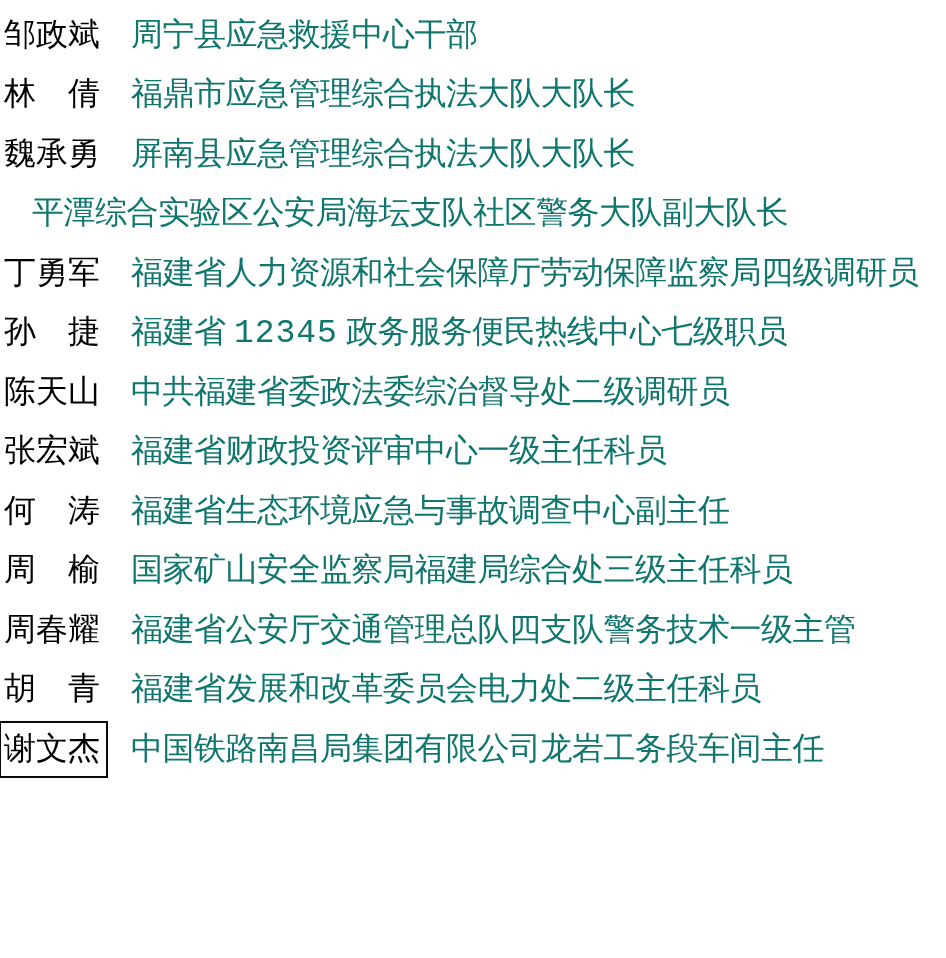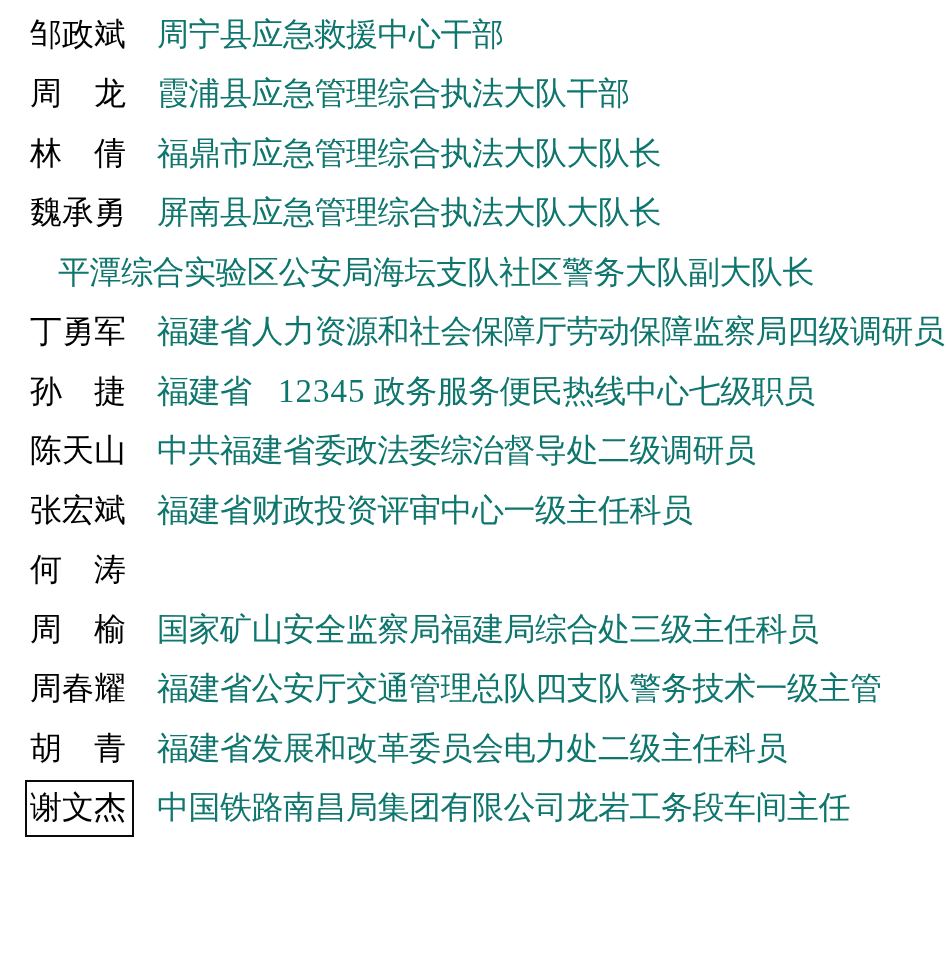--- a/index.html
+++ b/index.html
@@ -7,21 +7,21 @@
     padding: 0;
     background: #ffffff;
     width: 946px;
     height: 958px;
     overflow: hidden;
   }
   .page {
     box-sizing: border-box;
     width: 946px;
     height: 958px;
-    padding: 5px 0 0 30px;
+    padding: 5px 0 0 4px;
     font-family: "Liberation Sans", "DejaVu Sans", sans-serif;
     color: #000000;
     background: #ffffff;
     border-radius: 31px;
   }
   .row {
     display: flex;
     align-items: center;
     height: 59.5px;
     white-space: nowrap;
@@ -41,37 +41,32 @@
     margin: -6px -5px -7px -5px; 
   }
   .position {
     display: inline-block;
     margin-left: 28px;
     font-size: 32px;
     letter-spacing: -0.5px;
     color: #0f766e;
   }
   .position .num {
-    font-family: Liberation Serif, serif;
+    font-family: Liberation Mono, monospace;
     letter-spacing: 1px;
     font-size: 33px;
-    margin-left: 18px;
   }
 </style>
 </head>
 <body>
 
 <div class="page">
   <div class="row">
     <span class="name">邹政斌</span>
     <span class="position">周宁县应急救援中心干部</span>
-  </div>
-  <div class="row">
-    <span class="name">周　龙</span>
-    <span class="position">霞浦县应急管理综合执法大队干部</span>
   </div>
   <div class="row">
     <span class="name">林　倩</span>
     <span class="position">福鼎市应急管理综合执法大队大队长</span>
   </div>
   <div class="row">
     <span class="name">魏承勇</span>
     <span class="position">屏南县应急管理综合执法大队大队长</span>
   </div>
   <div class="row">
@@ -88,20 +83,21 @@
   <div class="row">
     <span class="name">陈天山</span>
     <span class="position">中共福建省委政法委综治督导处二级调研员</span>
   </div>
   <div class="row">
     <span class="name">张宏斌</span>
     <span class="position">福建省财政投资评审中心一级主任科员</span>
   </div>
   <div class="row">
     <span class="name">何　涛</span>
+    <span class="position">福建省生态环境应急与事故调查中心副主任</span>
   </div>
   <div class="row">
     <span class="name">周　榆</span>
     <span class="position">国家矿山安全监察局福建局综合处三级主任科员</span>
   </div>
   <div class="row">
     <span class="name">周春耀</span>
     <span class="position">福建省公安厅交通管理总队四支队警务技术一级主管</span>
   </div>
   <div class="row">

